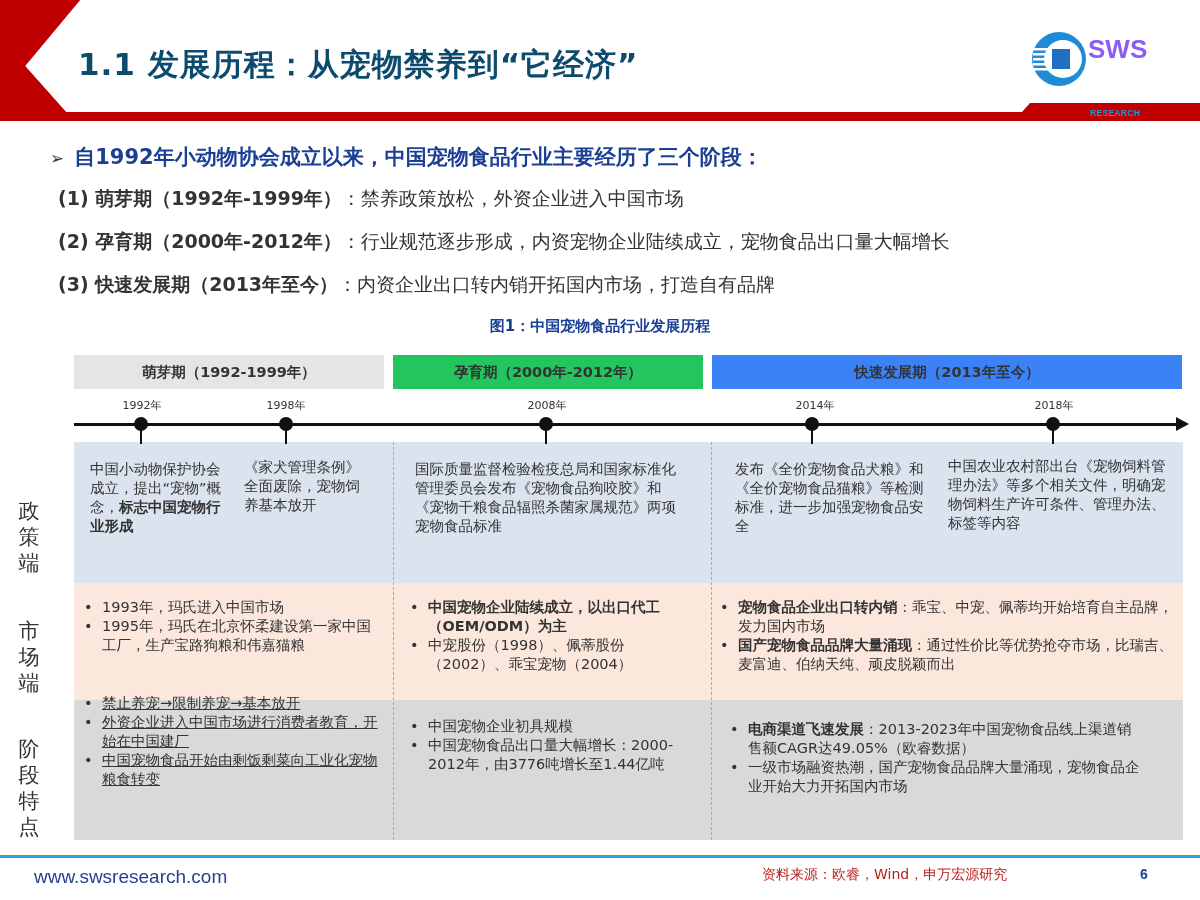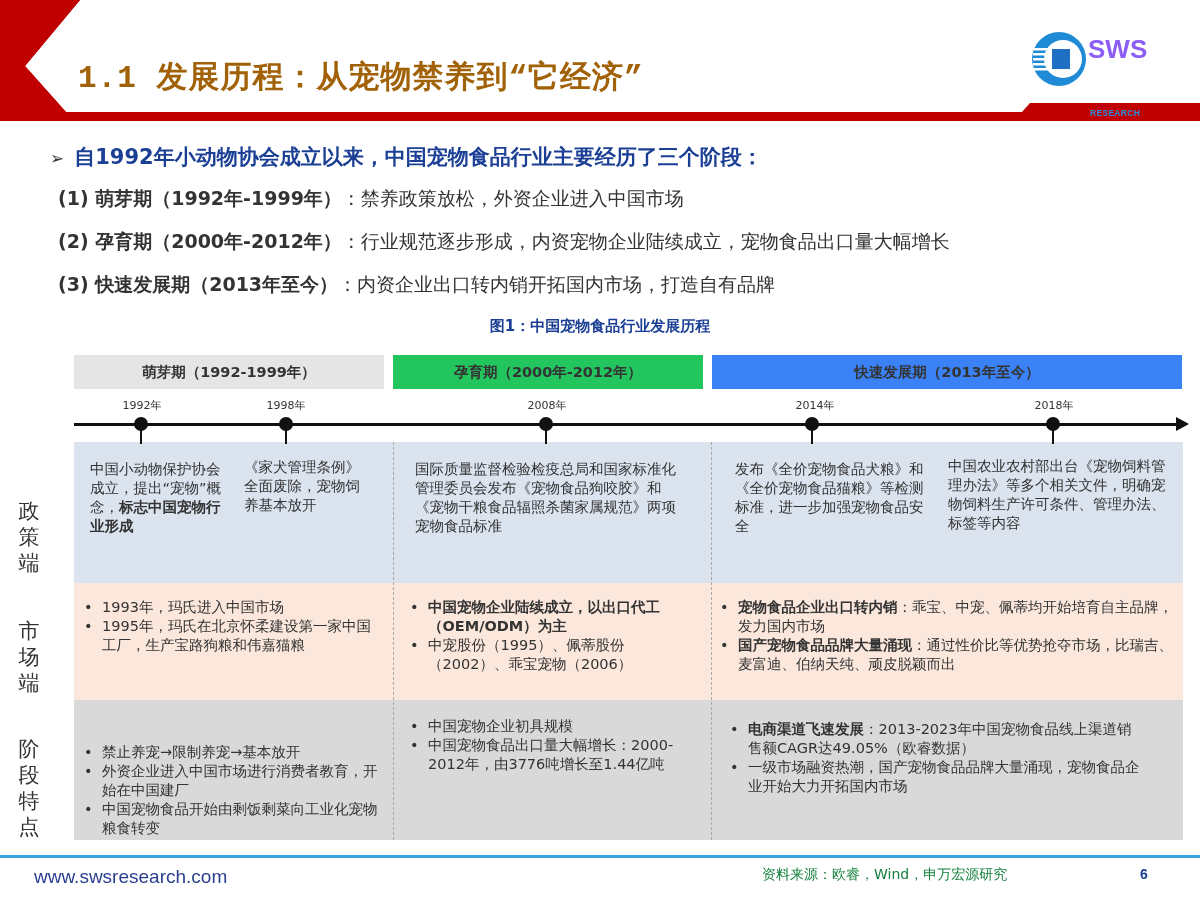--- a/index.html
+++ b/index.html
@@ -2,21 +2,21 @@
 <html><head>
 <meta charset="utf-8">
 <style>
   * { margin:0; padding:0; box-sizing:border-box; }
   html, body { width:1200px; height:900px; background:#ffffff; overflow:hidden; }
   body { font-family: "DejaVu Sans", "Liberation Sans", sans-serif; color:#333; position:relative; }
 
   
   .header { position:absolute; left:0; top:0; width:1200px; height:122px; }
   .chevron { position:absolute; left:0; top:0; }
-  .title { position:absolute; left:78px; top:56px; font-size:31px; font-weight:bold; color:#a16207; letter-spacing:1px; white-space:nowrap;font-family:Liberation Mono, monospace; }
+  .title { position:absolute; left:78px; top:44px; font-size:31px; font-weight:bold; color:#0c4a6e; letter-spacing:1px; white-space:nowrap; }
   .logo { position:absolute; left:1030px; top:30px; width:150px; height:60px; }
   .logo-text { position:absolute; left:58px; top:4px; font-size:26px; font-weight:bold; color:#8b5cf6; font-family:"Liberation Sans", sans-serif; letter-spacing:0px; }
   .logo-sub { position:absolute; left:60px; top:38px; font-size:8.5px; font-weight:bold; color:#2a8fd8; font-family:"Liberation Sans", sans-serif; letter-spacing:0.3px;margin-top:40px; }
 
   
   .lead { position:absolute; left:50px; top:143px; font-size:21px; font-weight:bold; color:#1a3f95; white-space:nowrap; }
   .lead .arrow { color:#333; font-size:17px; margin-right:10px; }
   .stage-line { position:absolute; left:58px; font-size:19px; color:#333; white-space:nowrap; }
   .stage-line b { font-weight:bold; }
   .fig-title { position:absolute; left:0; width:1200px; top:317px; text-align:center; font-size:15px; font-weight:bold; color:#1a3f95; }
@@ -44,21 +44,21 @@
 
   .cell { position:absolute; font-size:14.5px; line-height:19px; color:#333; }
   .cell b { font-weight:bold; }
   .bul { list-style:none; }
   .bul li { position:relative; padding-left:22px; }
   .bul li::before { content:"•"; position:absolute; left:4px; top:0; }
 
   
   .footer-line { position:absolute; left:0; top:855px; width:1200px; height:3px; background:#37a3de; }
   .footer-url { position:absolute; left:34px; top:866px; font-size:19px; color:#2a3f8f; font-family:"Liberation Sans", sans-serif; }
-  .footer-src { position:absolute; left:762px; top:866px; font-size:14px; color:#15803d; white-space:nowrap; }
+  .footer-src { position:absolute; left:762px; top:866px; font-size:14px; color:#b91c1c; white-space:nowrap; }
   .footer-page { position:absolute; left:1140px; top:866px; font-size:14px; color:#1a3f95; font-weight:bold; font-family:"Liberation Sans", sans-serif; }
 </style>
 </head>
 <body>
 
 <div class="header">
   <svg class="chevron" width="1200" height="122" viewBox="0 0 1200 122">
     <polygon points="0,0 80,0 25,66 66,112 0,112" fill="#c00000"></polygon>
     <polygon points="0,0 80,0 25,66 66,112 1200,112 1200,122 0,122" fill="#c00000" opacity="0"></polygon>
     <polygon points="66,112 1022,112 1030,103 1200,103 1200,121 0,121 0,112" fill="#c00000"></polygon>
@@ -140,28 +140,28 @@
 <div class="cell" style="left:415px;top:460px;width:268px;">国际质量监督检验检疫总局和国家标准化管理委员会发布《宠物食品狗咬胶》和《宠物干粮食品辐照杀菌家属规范》两项宠物食品标准</div>
 <div class="cell" style="left:735px;top:460px;width:190px;">发布《全价宠物食品犬粮》和《全价宠物食品猫粮》等检测标准，进一步加强宠物食品安全</div>
 <div class="cell" style="left:948px;top:457px;width:218px;">中国农业农村部出台《宠物饲料管理办法》等多个相关文件，明确宠物饲料生产许可条件、管理办法、标签等内容</div>
 
 <ul class="cell bul" style="left:80px;top:598px;width:296px;">
   <li>1993年，玛氏进入中国市场</li>
   <li>1995年，玛氏在北京怀柔建设第一家中国工厂，生产宝路狗粮和伟嘉猫粮</li>
 </ul>
 <ul class="cell bul" style="left:406px;top:598px;width:290px;">
   <li><b>中国宠物企业陆续成立，以出口代工（OEM/ODM）为主</b></li>
-  <li><span>中宠股份（1995）、佩蒂股份（2002）、乖宝宠物（2006）</span></li>
+  <li><span>中宠股份（1998）、佩蒂股份（2002）、乖宝宠物（2004）</span></li>
 </ul>
 <ul class="cell bul" style="left:716px;top:598px;width:460px;">
   <li><b>宠物食品企业出口转内销</b><span>：乖宝、中宠、佩蒂均开始培育自主品牌，发力国内市场</span></li>
   <li><b>国产宠物食品品牌大量涌现</b><span>：通过性价比等优势抢夺市场，比瑞吉、麦富迪、伯纳天纯、顽皮脱颖而出</span></li>
 </ul>
 
-<ul class="cell bul" style="left:80px;top:743px;width:300px;">
+<ul class="cell bul" style="left:80px;top:694px;width:300px;text-decoration:underline;">
   <li>禁止养宠→限制养宠→基本放开</li>
   <li>外资企业进入中国市场进行消费者教育，开始在中国建厂</li>
   <li>中国宠物食品开始由剩饭剩菜向工业化宠物粮食转变</li>
 </ul>
 <ul class="cell bul" style="left:406px;top:717px;width:300px;">
   <li>中国宠物企业初具规模</li>
   <li>中国宠物食品出口量大幅增长：2000-2012年，由3776吨增长至1.44亿吨</li>
 </ul>
 <ul class="cell bul" style="left:726px;top:720px;width:420px;">
   <li><b>电商渠道飞速发展</b><span>：2013-2023年中国宠物食品线上渠道销售额CAGR达49.05%（欧睿数据）</span></li>

